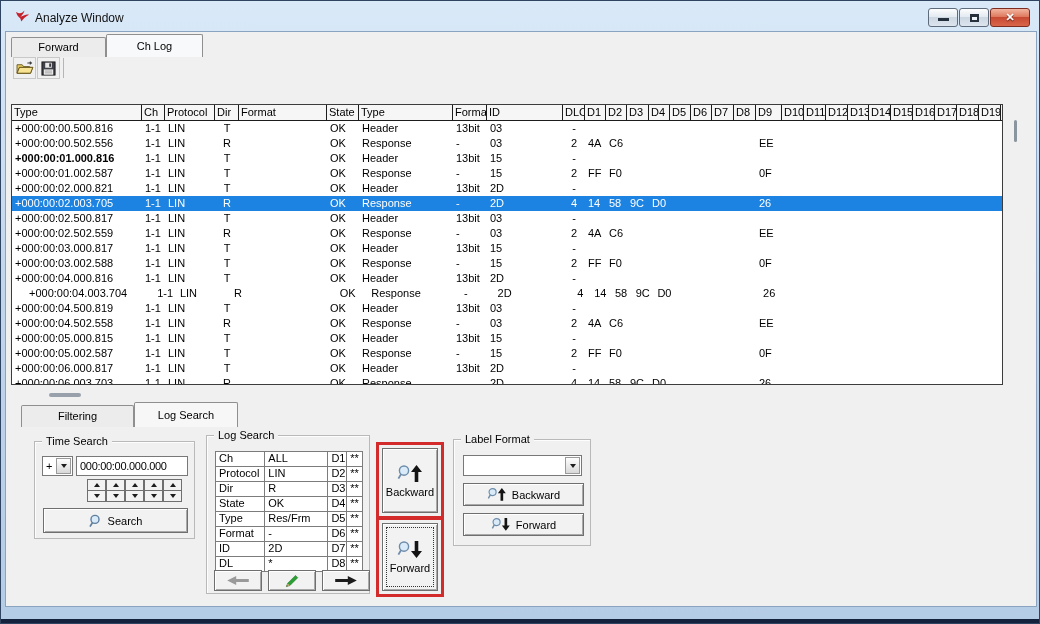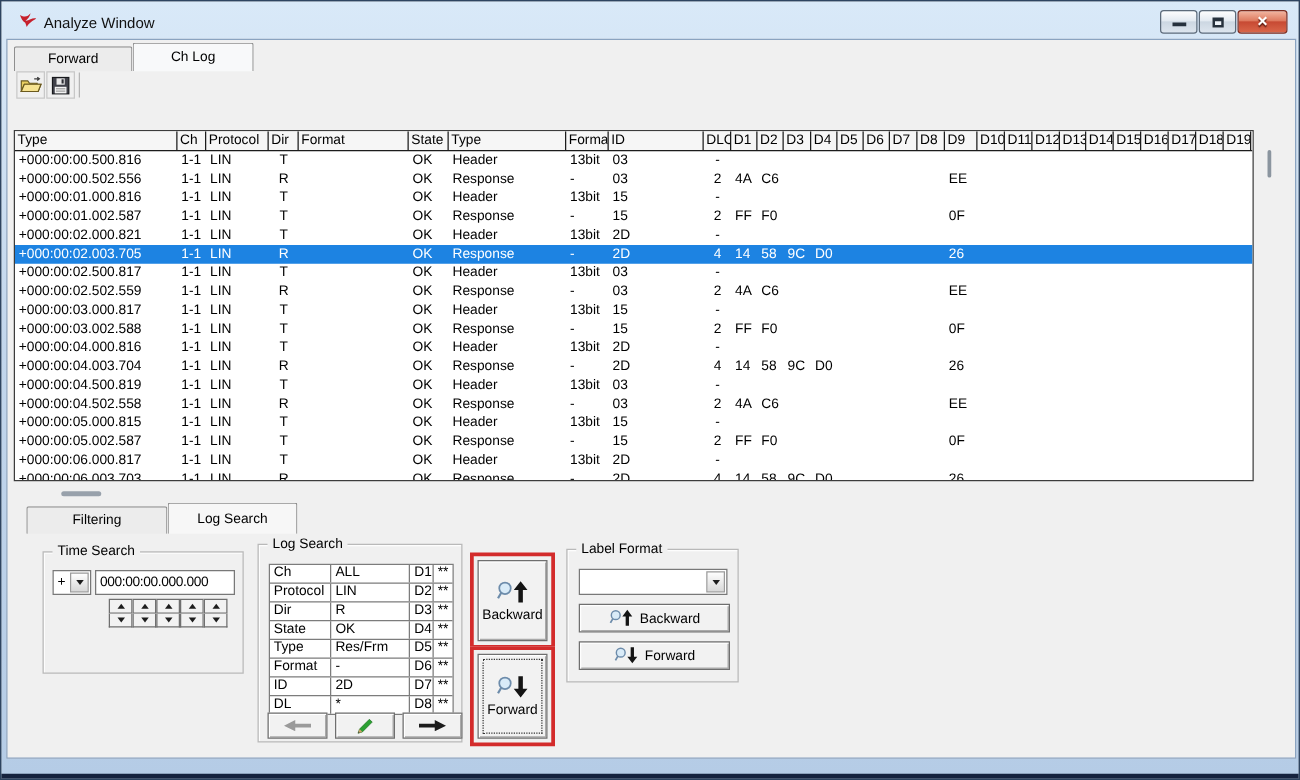--- a/index.html
+++ b/index.html
@@ -213,21 +213,21 @@
         <span class="c" style="width: 22px;"></span>
         <span class="c" style="width: 21px;"></span>
         <span class="c" style="width: 22px;"></span>
         <span class="c" style="width: 22px;"></span>
         <span class="c" style="width: 22px;"></span>
         <span class="c" style="width: 22px;"></span>
         <span class="c" style="width: 22px;"></span>
         <span class="c" style="width: 22px;"></span>
       </div>
       <div class="lt-row">
-        <span class="c" style="width: 130px;">+000:00:01.000.816</span>
+        <span class="c" style="width: 130px; font-weight: bold;">+000:00:01.000.816</span>
         <span class="c" style="width: 23px;">1-1</span>
         <span class="c" style="width: 50px;">LIN</span>
         <span class="c ctr" style="width: 24px;">T</span>
         <span class="c" style="width: 88px;"></span>
         <span class="c" style="width: 32px;">OK</span>
         <span class="c" style="width: 94px;">Header</span>
         <span class="c" style="width: 34px;">13bit</span>
         <span class="c" style="width: 76px;">15</span>
         <span class="c ctr" style="width: 22px;">-</span>
         <span class="c" style="width: 21px;"></span>
@@ -492,21 +492,21 @@
         <span class="c" style="width: 22px;"></span>
         <span class="c" style="width: 21px;"></span>
         <span class="c" style="width: 22px;"></span>
         <span class="c" style="width: 22px;"></span>
         <span class="c" style="width: 22px;"></span>
         <span class="c" style="width: 22px;"></span>
         <span class="c" style="width: 22px;"></span>
         <span class="c" style="width: 22px;"></span>
       </div>
       <div class="lt-row">
-        <span class="c" style="width: 130px;">+000:00:04.003.704</span>
+        <span class="c" style="width: 130px; margin-left: 14px;">+000:00:04.003.704</span>
         <span class="c" style="width: 23px;">1-1</span>
         <span class="c" style="width: 50px;">LIN</span>
         <span class="c ctr" style="width: 24px;">R</span>
         <span class="c" style="width: 88px;"></span>
         <span class="c" style="width: 32px;">OK</span>
         <span class="c" style="width: 94px;">Response</span>
         <span class="c" style="width: 34px;">-</span>
         <span class="c" style="width: 76px;">2D</span>
         <span class="c ctr" style="width: 22px;">4</span>
         <span class="c" style="width: 21px;">14</span>
@@ -767,20 +767,27 @@
       </div>
       <div class="spin-pair">
         <div class="spin-btn">
           <span class="tri-up"></span>
         </div>
         <div class="spin-btn">
           <span class="tri-dn"></span>
         </div>
       </div>
     </div>
+  <div class="btn3d" style="position:absolute;left:42px;top:507px;width:145px;height:25px;">
+    <svg width="14" height="14" viewBox="0 0 14 14">
+      <circle cx="6" cy="5.4" r="4" fill="#d9ebf8" stroke="#5f7f9e" stroke-width="1.4"></circle>
+      <line x1="3.4" y1="8.6" x2="1" y2="12.6" stroke="#5f7f9e" stroke-width="1.8"></line>
+    </svg>
+    <span>Search</span>
+  </div>
 
   <div class="gbox" style="left:205px;top:434px;width:164px;height:159px;">
     <span class="legend">Log Search</span>
   </div>
   <div class="pgrid" id="param-grid">
       <div class="prow">
         <span class="pc n">Ch</span>
         <span class="pc v">ALL</span>
         <span class="pc dl">D1</span>
         <span class="pc dv">**</span>

